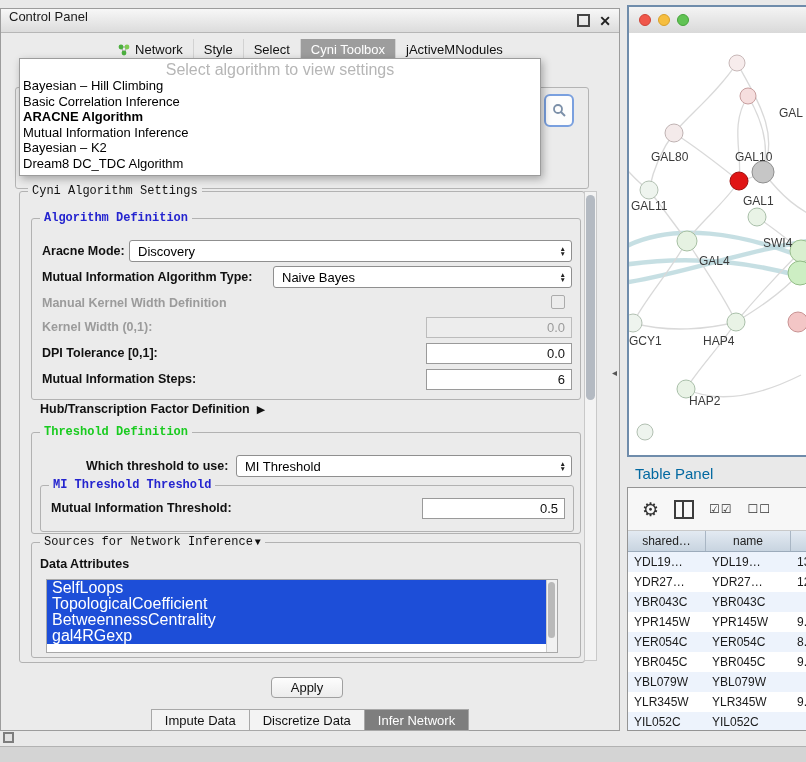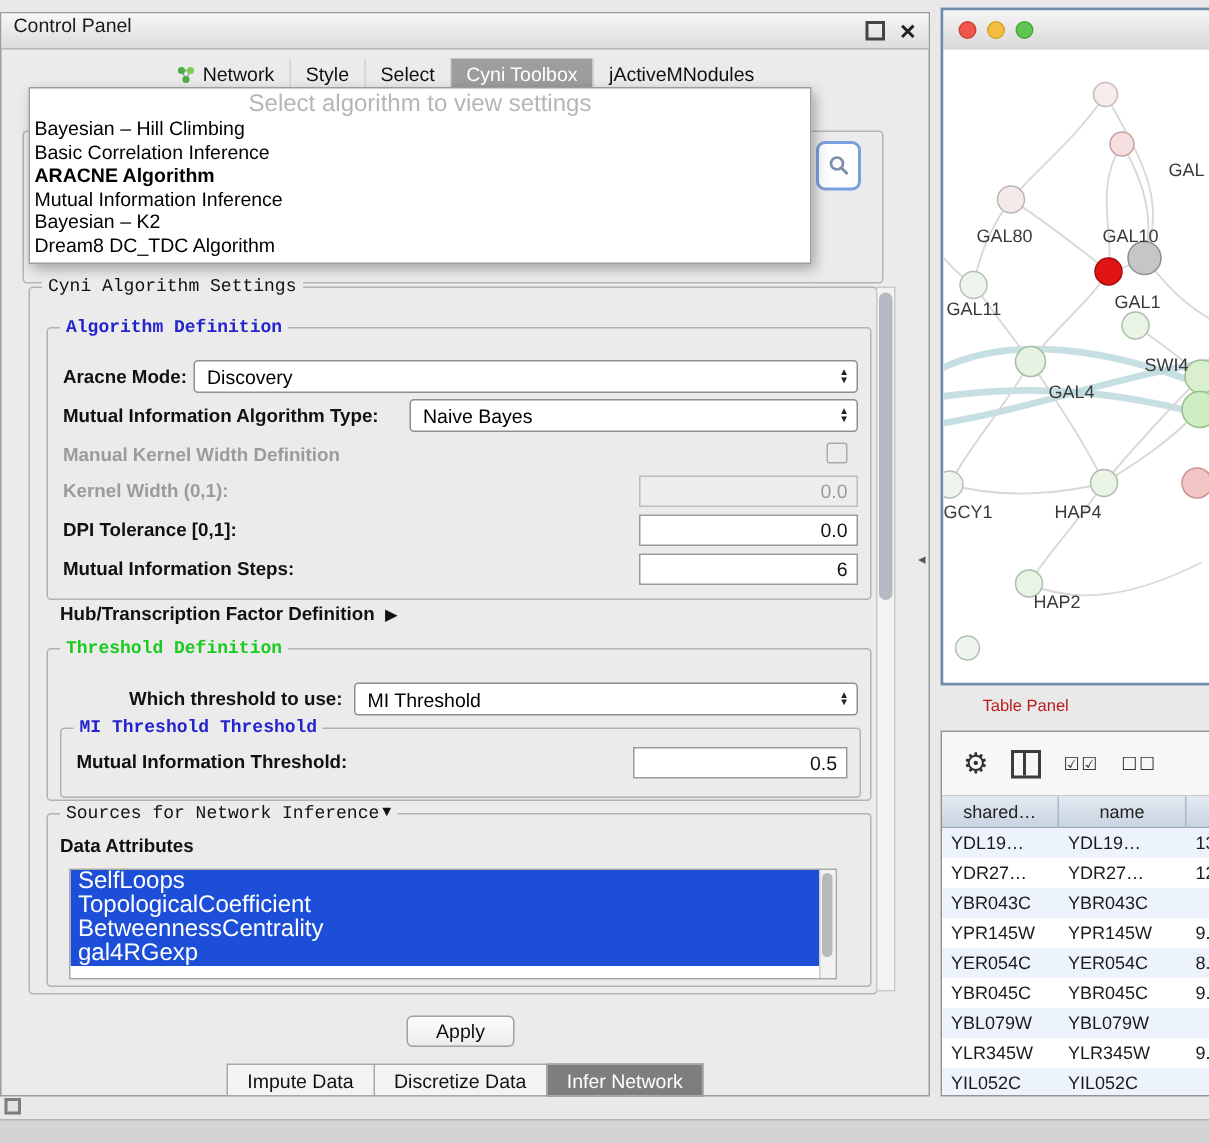--- a/index.html
+++ b/index.html
@@ -66,21 +66,21 @@
   .light.red{background:#f0574b;border:1px solid #ce4337;}
   .light.yellow{background:#f6be3f;border:1px solid #d8a02a;}
   .light.green{background:#61c354;border:1px solid #47a43c;}
   .net-canvas{position:absolute;left:0;top:26px;right:0;bottom:0;background:#fff;overflow:hidden;}
   .net-canvas svg{position:absolute;left:0;top:0;}
   .edge-thin{fill:none;stroke:#d9d9d9;stroke-width:1.3;}
   .edge-thick{fill:none;stroke:#bcd9de;stroke-width:4.5;opacity:.85;}
   .node-label{font-family:"Liberation Sans",sans-serif;font-size:12px;fill:#3a3a3a;}
 
   
-  .tp-label{position:absolute;left:635px;top:465px;font-size:11px;color:#b91c1c;margin-left:20px;}
+  .tp-label{position:absolute;left:635px;top:465px;font-size:15px;color:#0369a1;}
   #table-win{position:absolute;left:627px;top:487px;width:200px;height:244px;background:#fff;border:1px solid #949494;box-sizing:border-box;overflow:hidden;}
   .t-toolbar{height:42px;background:#f7f7f7;border-bottom:1px solid #c9c9c9;display:flex;align-items:center;gap:15px;padding-left:14px;}
   .gear{font-size:19px;color:#333;line-height:19px;}
   .col-icon{width:16px;height:15px;border:2px solid #3c3c3c;position:relative;box-sizing:content-box;}
   .col-icon b{position:absolute;left:6px;top:0;bottom:0;width:2px;background:#3c3c3c;}
   .chk-pair{font-size:12px;color:#333;letter-spacing:1px;}
   .t-header{display:flex;height:20px;background:linear-gradient(#e3eaf2,#c8d4e0);border-bottom:1px solid #9cabbb;font-size:12px;color:#222;}
   .t-hcell{border-right:1px solid #a9b6c4;display:flex;align-items:center;justify-content:center;box-sizing:border-box;flex:none;}
   .t-row{display:flex;height:20px;font-size:12px;color:#1a1a1a;align-items:center;}
   .t-row.alt{background:#edf3fc;}

